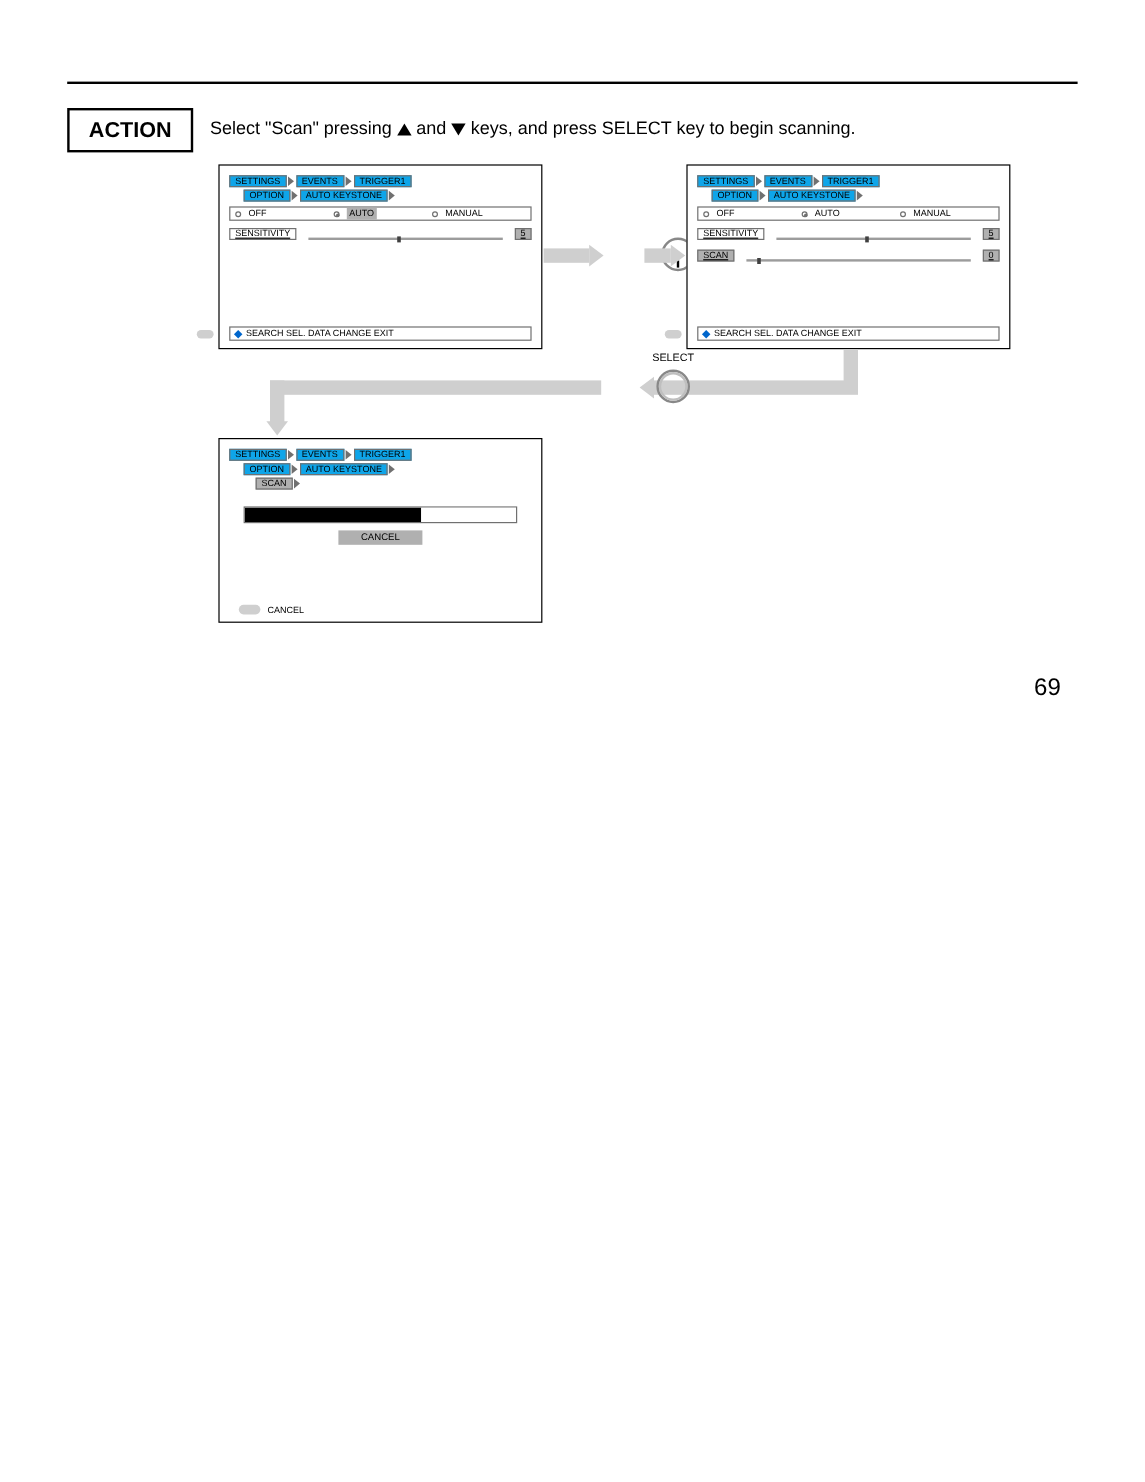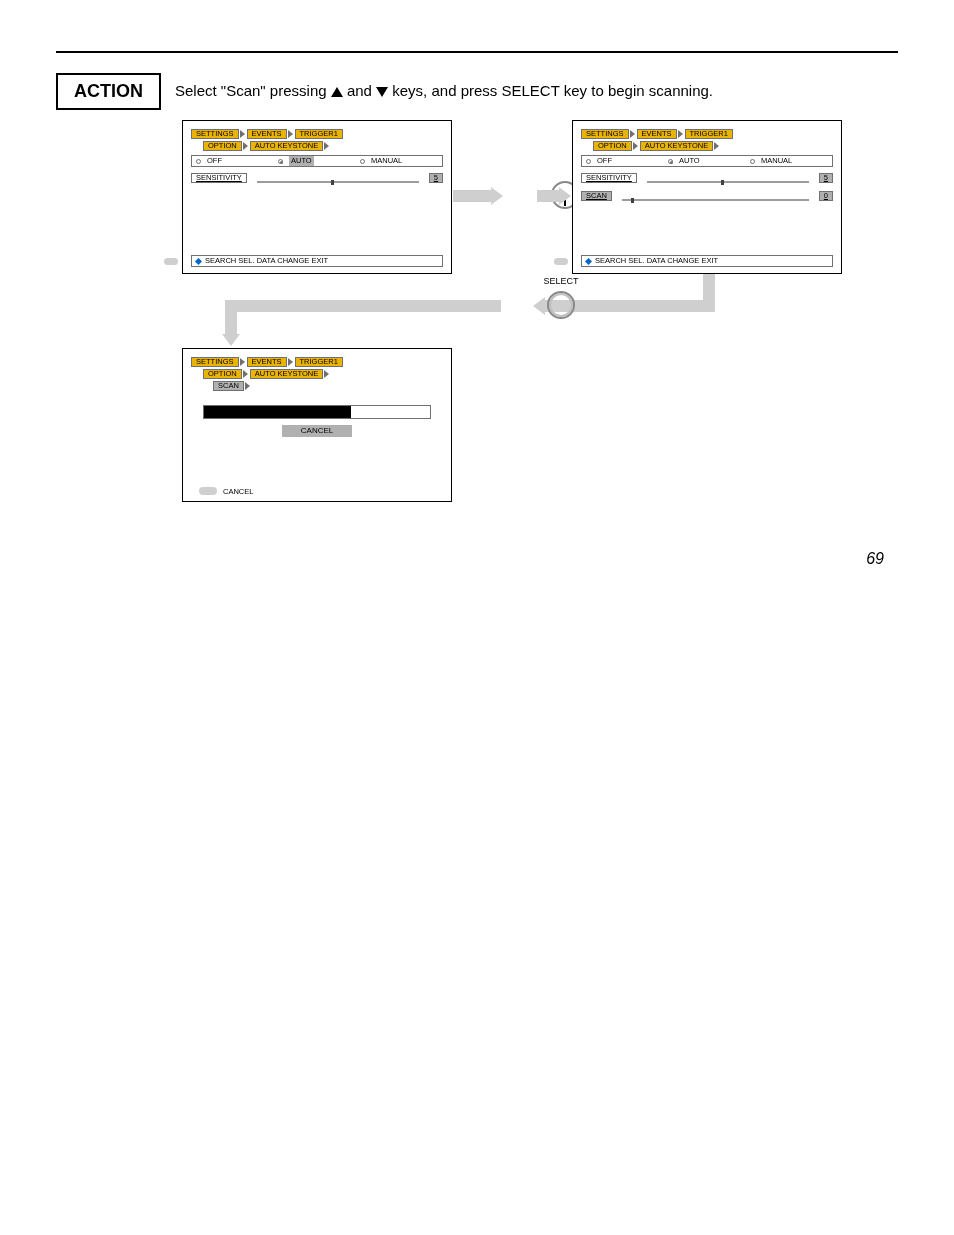--- a/index.html
+++ b/index.html
@@ -6,21 +6,21 @@
   body {
     margin: 0;
     padding: 0;
     font-family: Arial, Helvetica, sans-serif;
     background: #fff;
     width: 954px;
     position: relative;
   }
   .page {
     width: 954px;
-    padding: 21px 56px 40px 56px;
+    padding: 38px 56px 40px 56px;
     position: relative;
   }
   .hr-top {
     border: none;
     border-top: 2.5px solid #000;
     margin: 30px 0 20px 0;
   }
   .side-tab {
     position: absolute;
     right: 0;
@@ -86,21 +86,21 @@
   .panel-b { left: 495px; top: 0; }
   .panel-c { left: 105px; top: 228px; }
 
   .bc {
     display: flex;
     align-items: center;
     gap: 2px;
     margin-bottom: 2px;
   }
   .bc .seg {
-    background: #eab308;
+    background: #0ea5e9;
     color: #000;
     border: 0.8px solid #707070;
     padding: 1px 4px;
     height: 10px;
     display: inline-flex;
     align-items: center;
     font-size: 7.5px;
   }
   .bc .seg.sel { background: #b0b0b0; }
   .bc .arrowhead {
@@ -210,21 +210,21 @@
     border-left:9px solid transparent; border-right:9px solid transparent;
     border-top:12px solid #cfcfcf;
   }
   .tri-r {
     position:absolute; width:0; height:0;
     border-top:9px solid transparent; border-bottom:9px solid transparent;
     border-left:12px solid #cfcfcf;
   }
 
   .page-num {
-    position:absolute; right:70px; bottom:12px; font-size:16px;font-style:italic;
+    position:absolute; right:70px; bottom:12px; font-size:20px;
   }
 </style>
 </head>
 <body>
 
 <div class="page">
   <hr class="hr-top">
 
   <div class="instr-row">
     <span class="action-box">ACTION</span>

